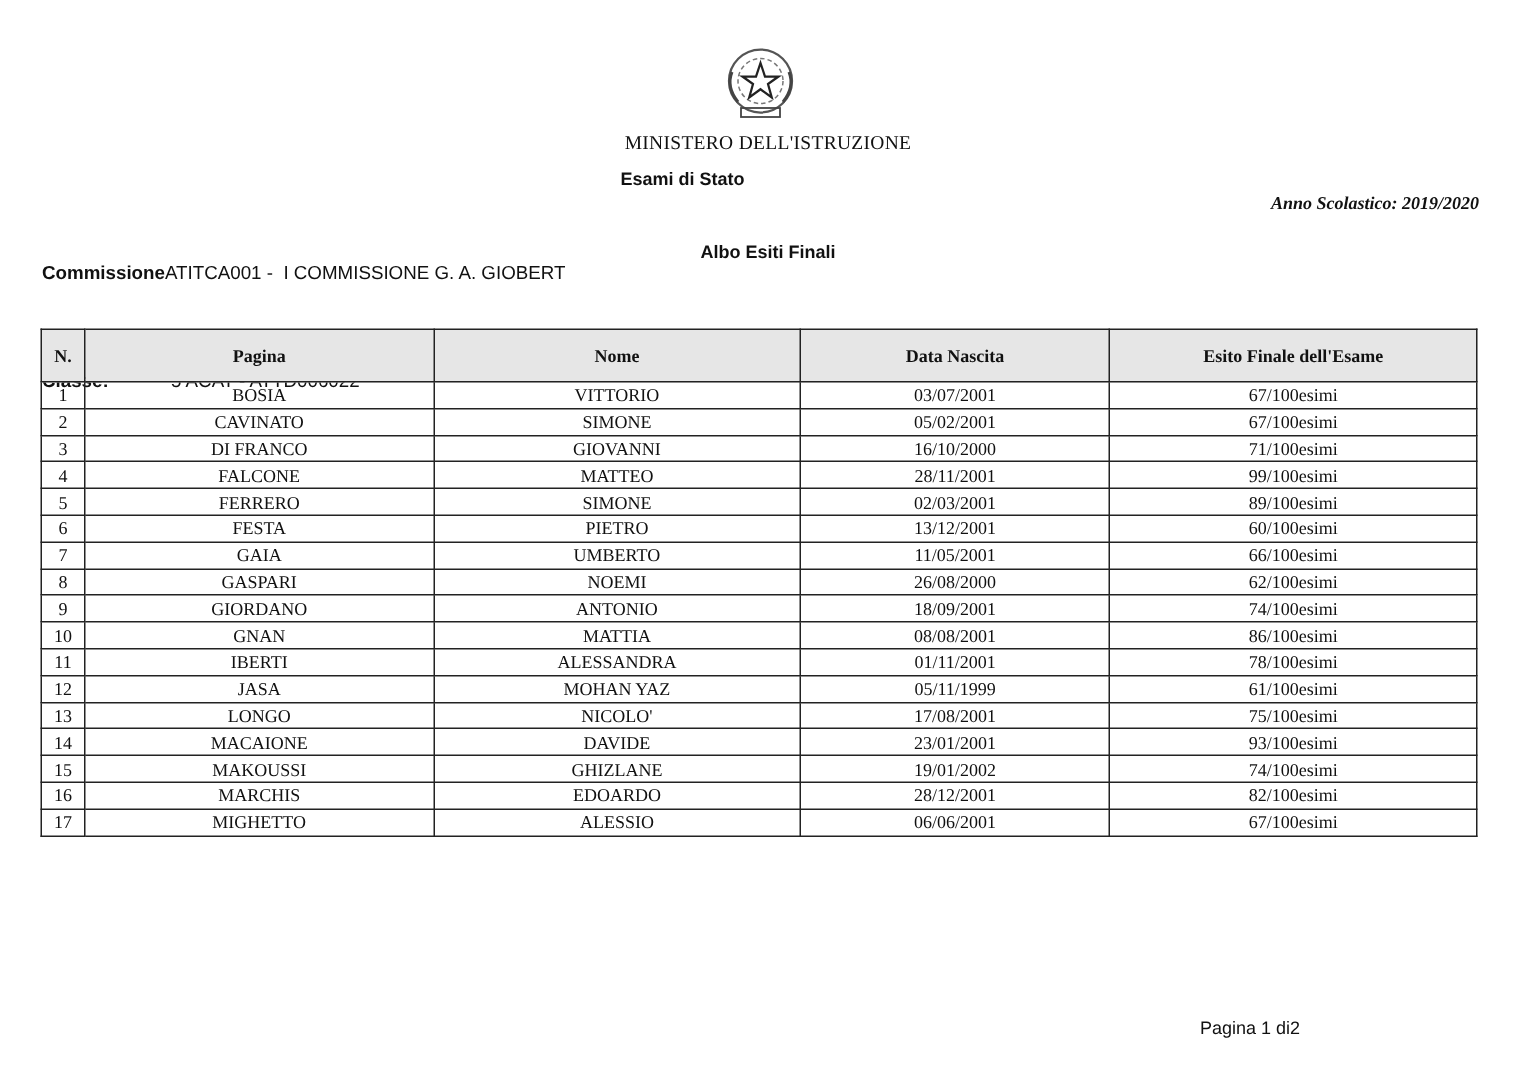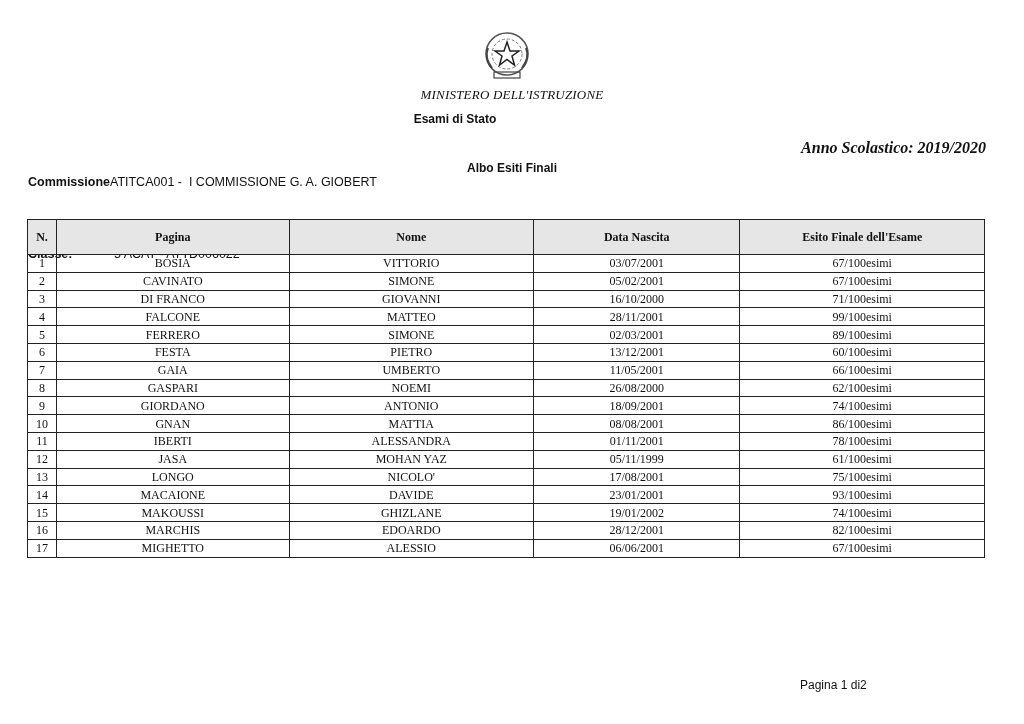--- a/index.html
+++ b/index.html
@@ -1,21 +1,21 @@
 <!DOCTYPE html>
 <html><head>
 <meta charset="utf-8">
 <style>
   html, body { margin:0; padding:0; background:#ffffff; }
   body { width:1024px; height:724px; position:relative; overflow:hidden; color:#111; }
   .abs { position:absolute; }
   .emblem { left:478px; top:26px; width:58px; height:58px; }
-  .ministry { left:0; width:1024px; top:87px; text-align:center; font-family:"Liberation Serif", serif; font-style:italic; font-size:13px; letter-spacing:0.2px; }
+  .ministry { left:0; width:1024px; top:87px; text-align:center; font-family:"Liberation Serif", serif; font-size:13px; letter-spacing:0.2px; }
   .exam { left:0; width:910px; top:112px; text-align:center; font-family:"Liberation Sans", sans-serif; font-weight:bold; font-size:12px; }
-  .anno { right:38px; top:139px; font-family:"Liberation Serif", serif; font-style:italic; font-weight:bold; font-size:16px;text-align:right; }
+  .anno { right:38px; top:128px; font-family:"Liberation Serif", serif; font-style:italic; font-weight:bold; font-size:12px;text-align:right; }
   .albo { left:0; width:1024px; top:161px; text-align:center; font-family:"Liberation Sans", sans-serif; font-weight:bold; font-size:12px; }
   .comm { left:28px; top:175px; font-family:"Liberation Sans", sans-serif; font-size:12.5px; }
   .comm b { font-weight:bold; margin-right:0; }
   .classe { left:28px; top:199px; font-family:"Liberation Sans", sans-serif; font-size:12.5px;margin-top:48px; }
   .classe b { display:inline-block; width:86px; font-weight:bold; }
   table.results { position:absolute; left:27px; top:219px; width:958px; border-collapse:collapse; font-family:"Liberation Serif", serif; font-size:12px; }
   table.results th, table.results td { border:1.5px solid #222; padding:0; text-align:center; }
   table.results th { height:34px; background:#e6e6e6; font-weight:bold; font-size:12px; }
   table.results td { height:16.8px; line-height:16px; }
   .c-n { width:28px; }

